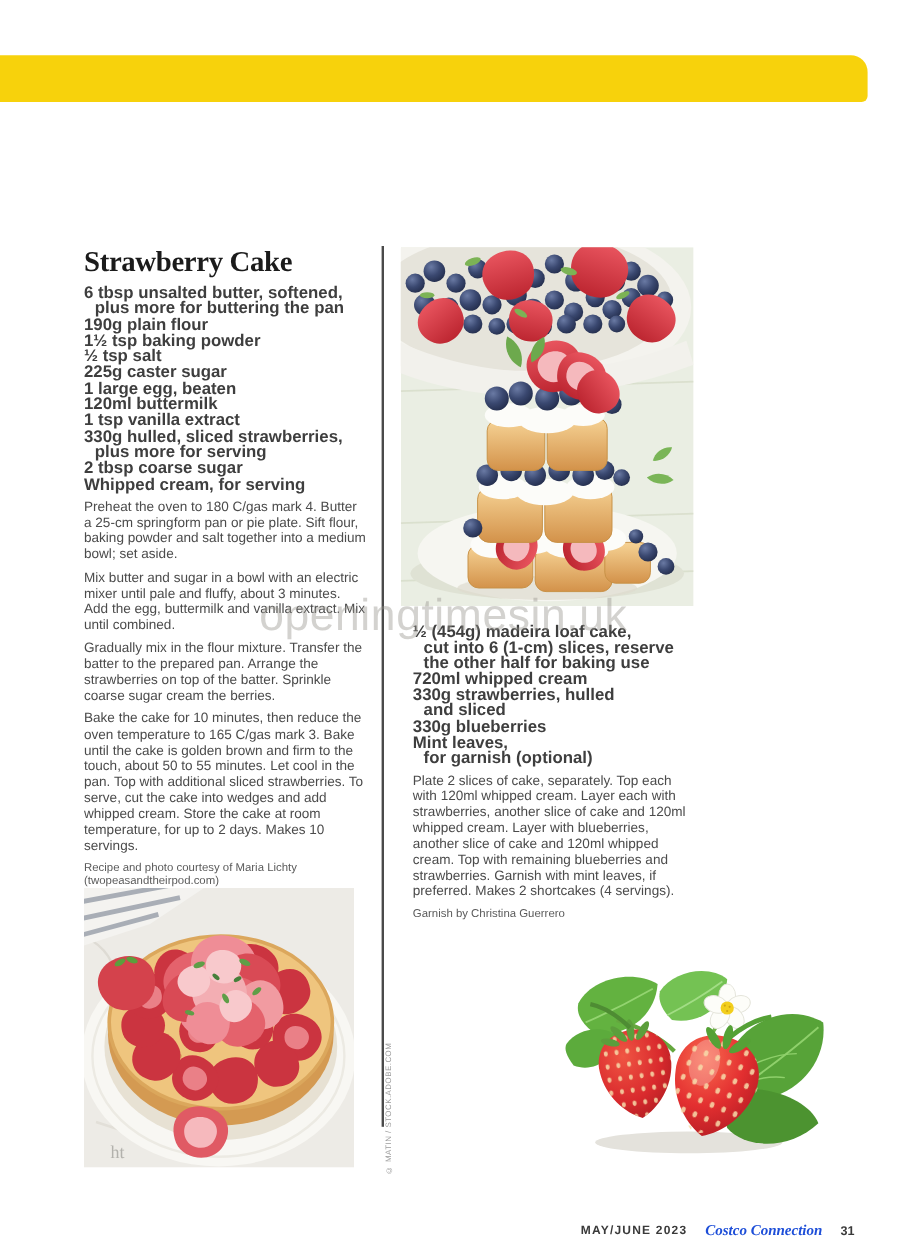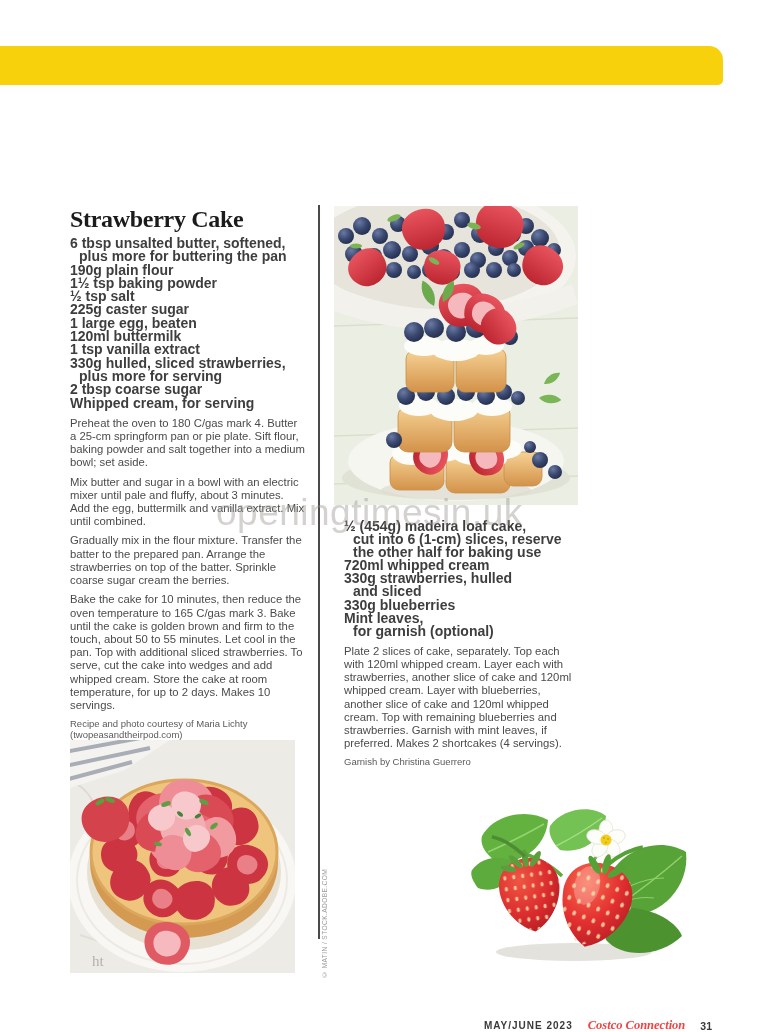--- a/index.html
+++ b/index.html
@@ -30,21 +30,21 @@
     color:rgba(150,148,140,.42);letter-spacing:.5px;z-index:6;pointer-events:none;}
   .cornermark{position:absolute;left:63px;top:953px;font-family:"Liberation Serif",serif;
     font-size:15px;color:rgba(130,130,124,.55);z-index:6;margin-left:29px;}
   .vcredit{position:absolute;left:321px;top:866px;height:112px;
     writing-mode:vertical-rl;transform:rotate(180deg);
     font-size:6.6px;letter-spacing:.4px;color:#9b9b9b;white-space:nowrap;}
   .footer{position:absolute;top:1018px;left:0;width:712px;display:flex;
     justify-content:flex-end;align-items:center;gap:15px;}
   .f-issue{font-size:10px;font-weight:bold;letter-spacing:1px;color:#3a3a3a;}
   .f-mag{font-family:"Liberation Serif",serif;font-weight:bold;font-style:italic;
-    font-size:12.5px;color:#ef4444;}
+    font-size:12.5px;color:#1d4ed8;}
   .f-page{font-size:10.5px;font-weight:bold;color:#3a3a3a;}
 </style>
 </head>
 <body>
 
 <div>
 
   <div class="topbar"></div>
   <div class="divider"></div>
 

